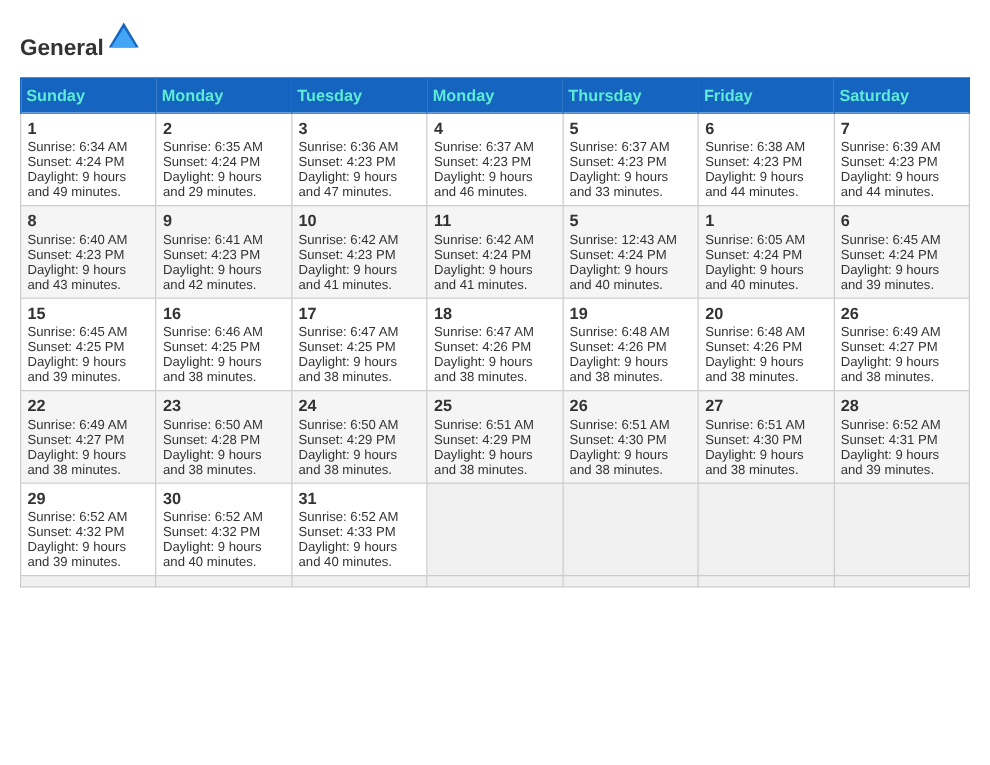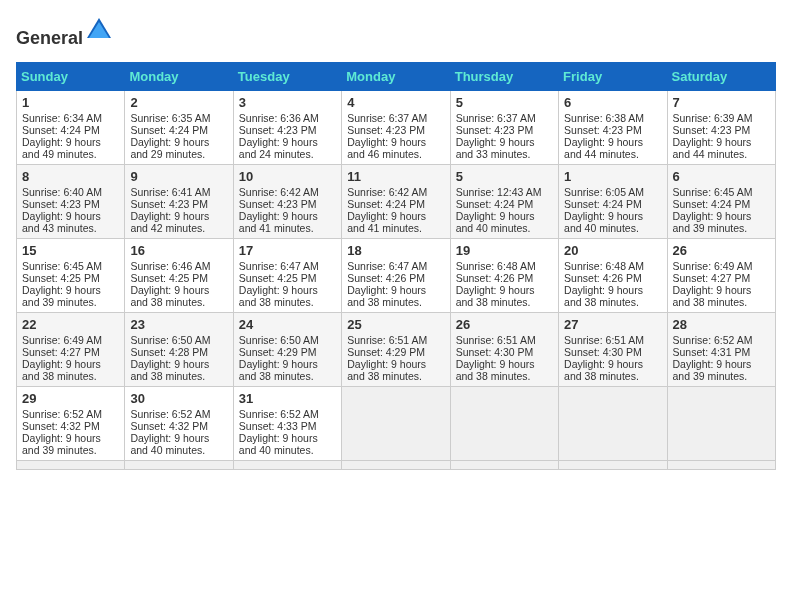--- a/index.html
+++ b/index.html
@@ -118,21 +118,21 @@
         <td>
         <span class="day-num">2</span>
         <span>Sunrise: 6:35 AM</span><br>
         <span>Sunset: 4:24 PM</span><br>
         <span>Daylight: 9 hours and 29 minutes.</span>
       </td>
         <td>
         <span class="day-num">3</span>
         <span>Sunrise: 6:36 AM</span><br>
         <span>Sunset: 4:23 PM</span><br>
-        <span>Daylight: 9 hours and 24 minutes.</span>
+        <span>Daylight: 9 hours and 47 minutes.</span>
       </td>
         <td>
         <span class="day-num">4</span>
         <span>Sunrise: 6:37 AM</span><br>
         <span>Sunset: 4:23 PM</span><br>
         <span>Daylight: 9 hours and 46 minutes.</span>
       </td>
         <td>
         <span class="day-num">5</span>
         <span>Sunrise: 6:37 AM</span><br>

